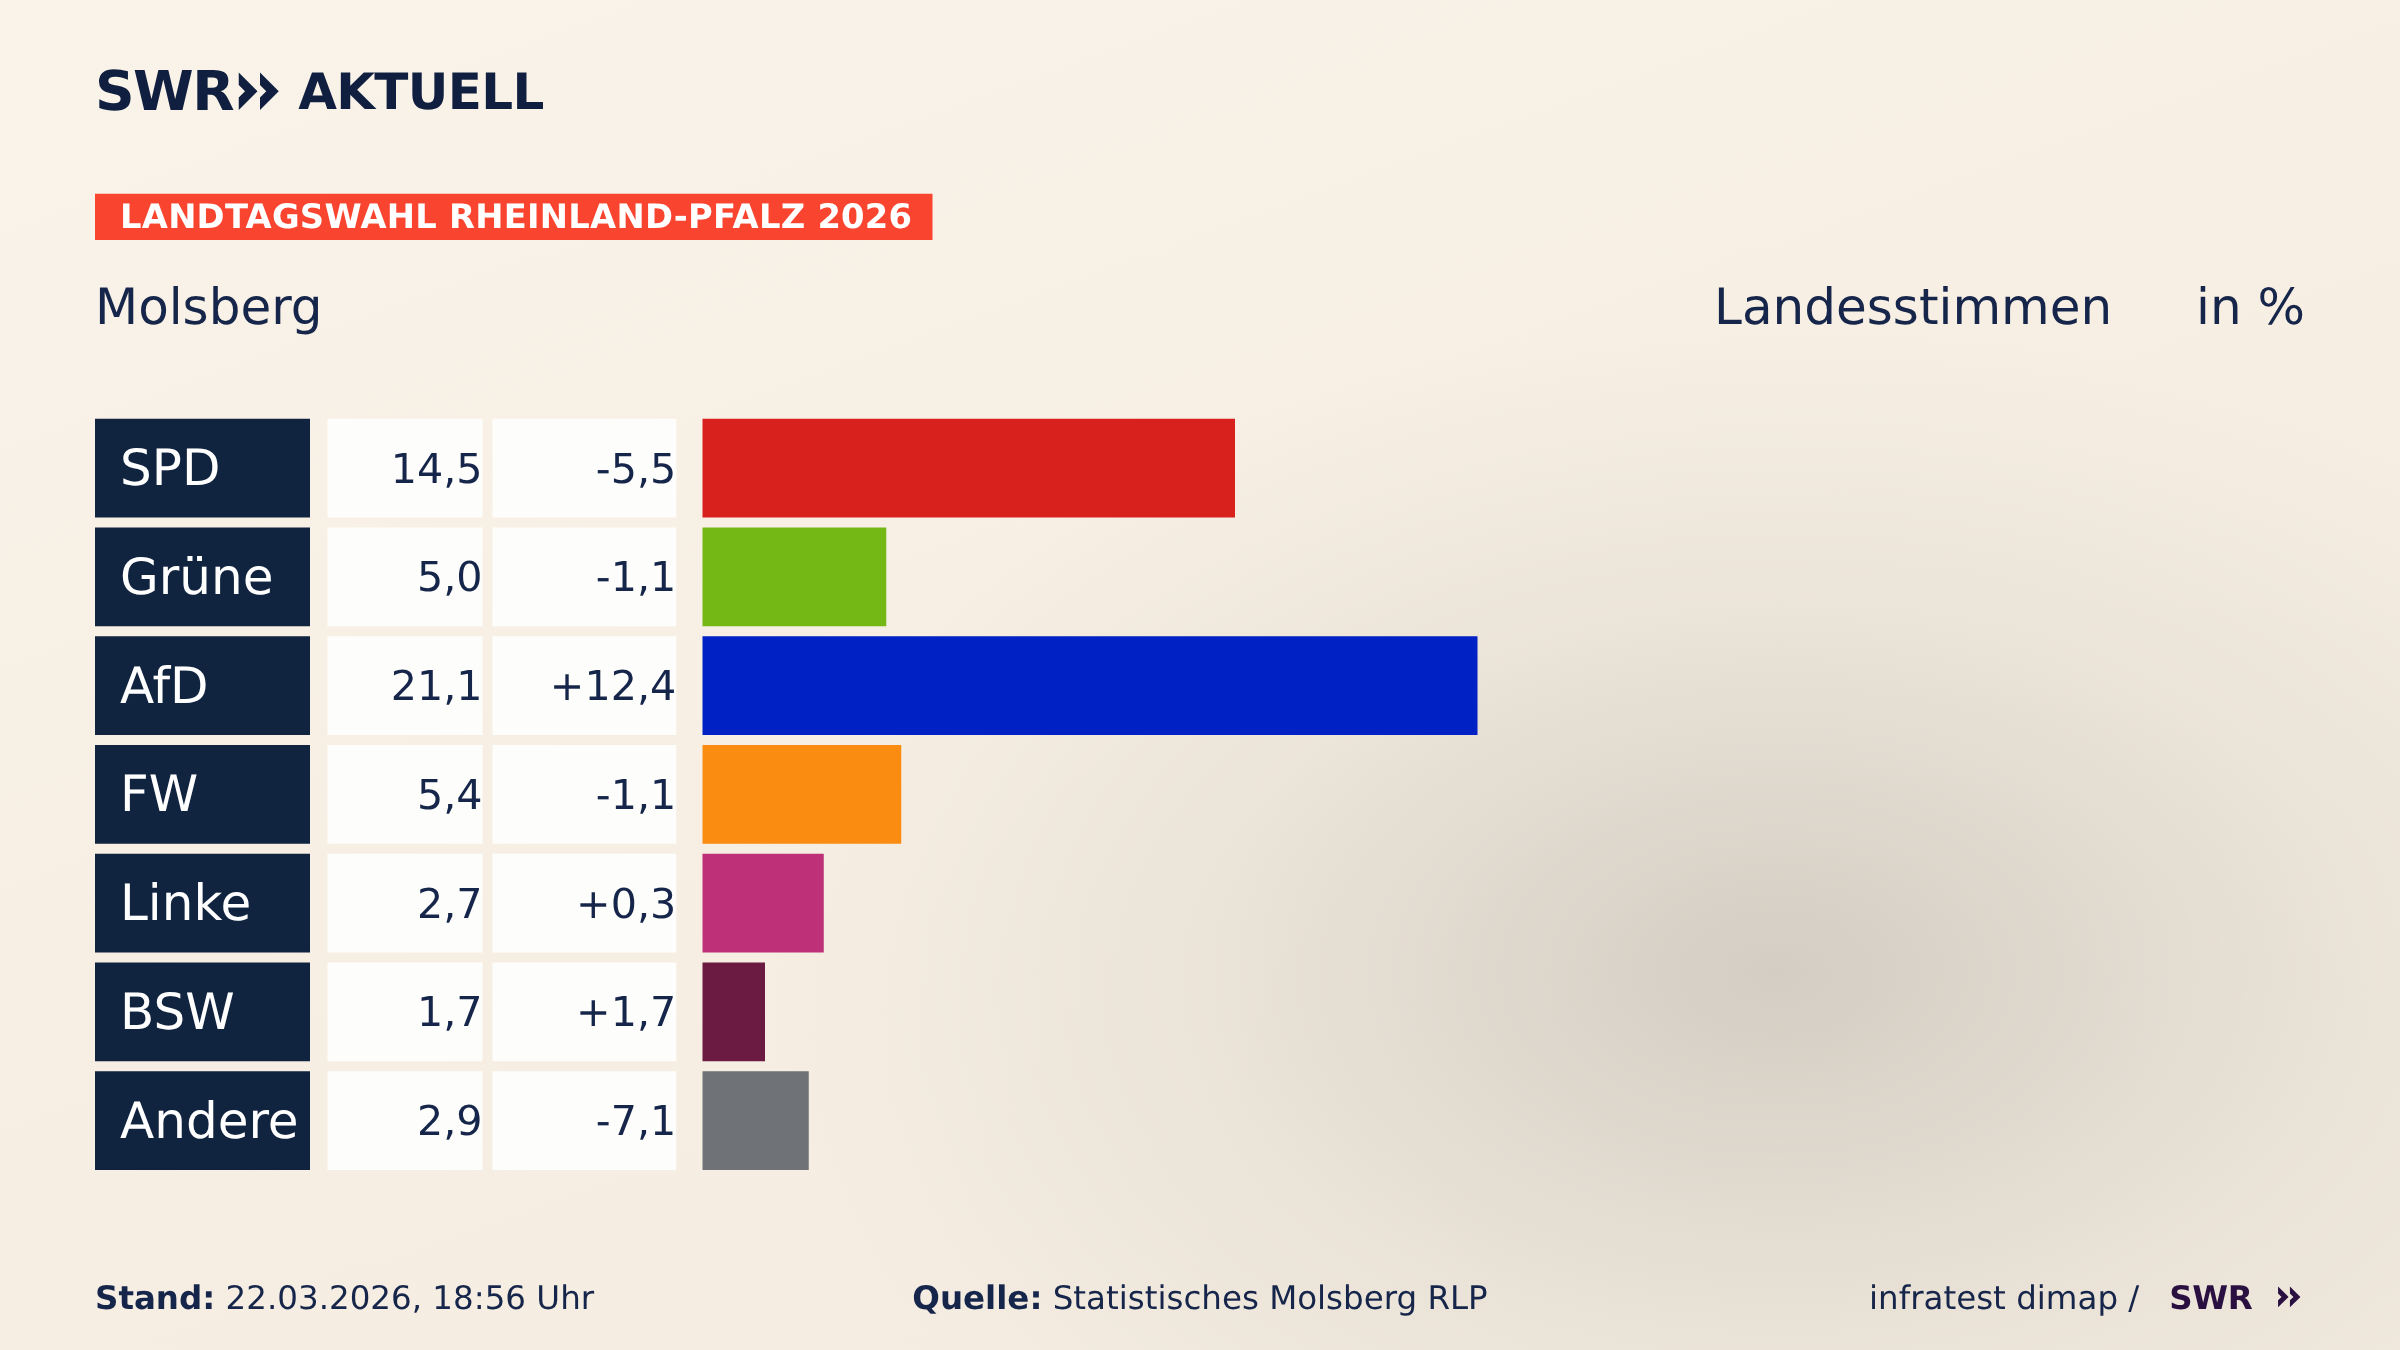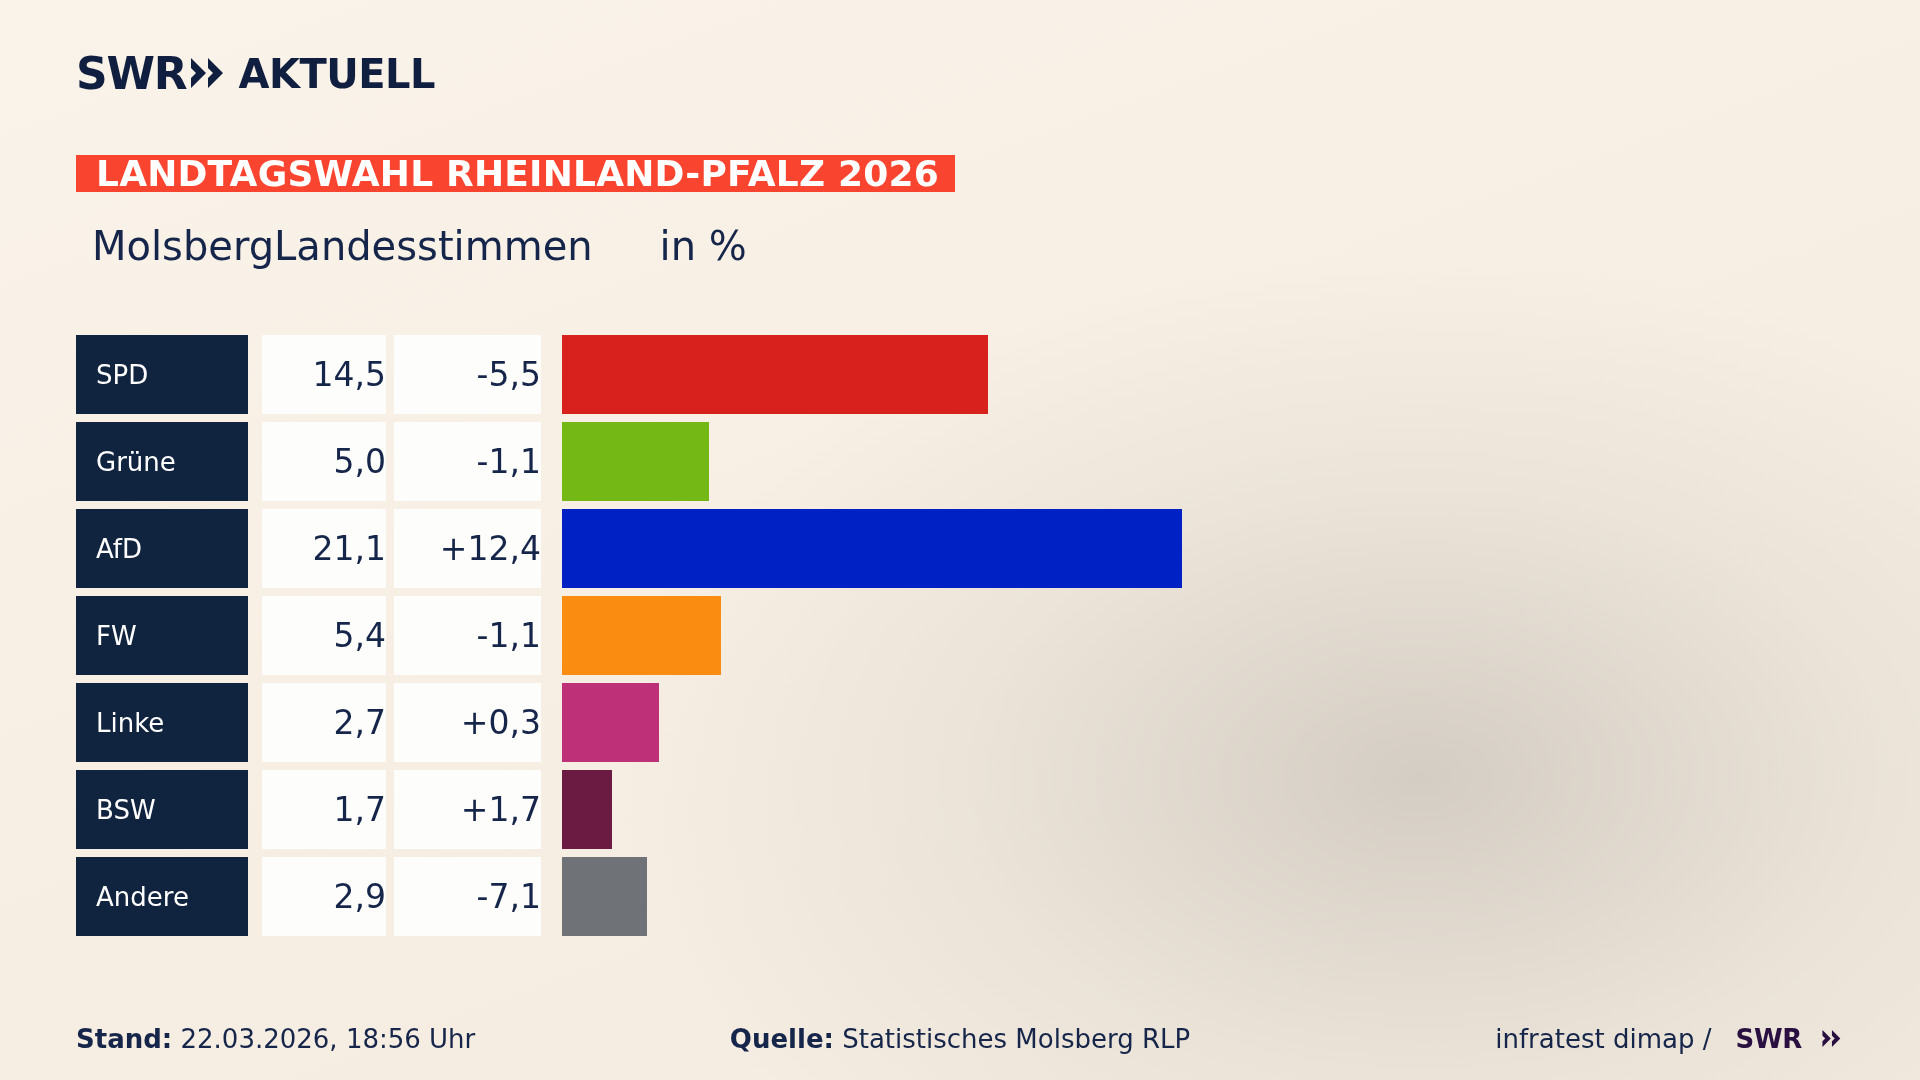--- a/index.html
+++ b/index.html
@@ -65,36 +65,37 @@
     left: 76px;
     top: 155px;
     height: 37px;
     background: #f9452f;
     display: flex;
     align-items: center;
     padding: 0 16px 0 20px;
   }
   .banner-text {
     color: #ffffff;
-    font-size: 36px;
+    font-size: 27px;
     font-weight: bold;
     letter-spacing: 0.2px;
     line-height: 1;
     white-space: nowrap;
   }
 
   
   .subrow {
     position: absolute;
-    left: 92px;
+    left: 76px;
     right: 76px;
     top: 218px;
     height: 56px;
     display: flex;
     align-items: center;
+    justify-content: space-between;
     color: #16254a;
   }
   .place {
     font-size: 40px;
     line-height: 1;
     color: #16254a;
   }
   .legend {
     display: flex;
     align-items: baseline;
@@ -125,21 +126,21 @@
     width: 172px;
     height: 79px;
     background: #10233f;
     display: flex;
     align-items: center;
     box-sizing: border-box;
     padding-left: 20px;
   }
   .cell-party span {
     color: #ffffff;
-    font-size: 26px;
+    font-size: 40px;
     line-height: 1;
   }
   .cell-num {
     position: absolute;
     top: 3px;
     height: 79px;
     background: #fdfdfb;
     display: flex;
     align-items: center;
     justify-content: flex-end;

